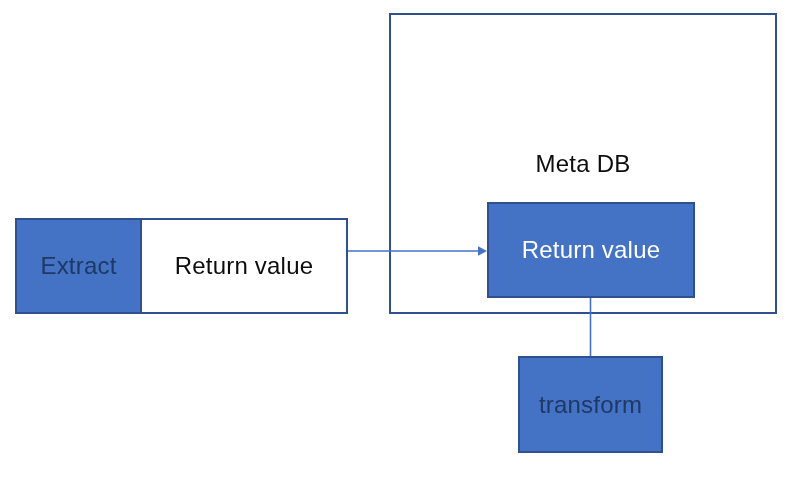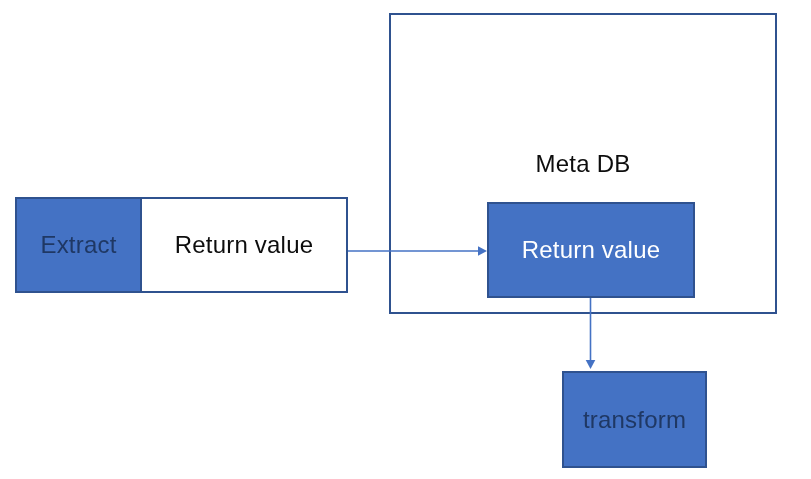--- a/index.html
+++ b/index.html
@@ -41,21 +41,21 @@
     border: 2px solid var(--border-blue);
     background: transparent;
     display: flex;
     align-items: center;
     justify-content: center;
   }
 
   
   .extract-group {
     position: absolute;
-    left: 15px; top: 197px;
+    left: 15px; top: 218px;
     width: 333px; height: 96px;
     border: 2px solid var(--border-blue);
     display: flex;
     background: #eab308;
   }
   .extract-cell {
     width: 125px;
     height: 100%;
     background: var(--fill-blue);
     border-right: 2px solid var(--border-blue);
@@ -80,28 +80,27 @@
     background: var(--fill-blue);
     border: 2px solid var(--border-blue);
     display: flex;
     align-items: center;
     justify-content: center;
   }
 
   
   .transform-box {
     position: absolute;
-    left: 518px; top: 371px;
+    left: 518px; top: 356px;
     width: 145px; height: 97px;
     background: var(--fill-blue);
     border: 2px solid var(--border-blue);
     display: flex;
     align-items: center;
     justify-content: center;
-    margin-left: 44px;
   }
 
   .arrows {
     position: absolute;
     left: 0; top: 0;
     width: 811px; height: 479px;
     pointer-events: none;
   }
 </style>
 </head>

